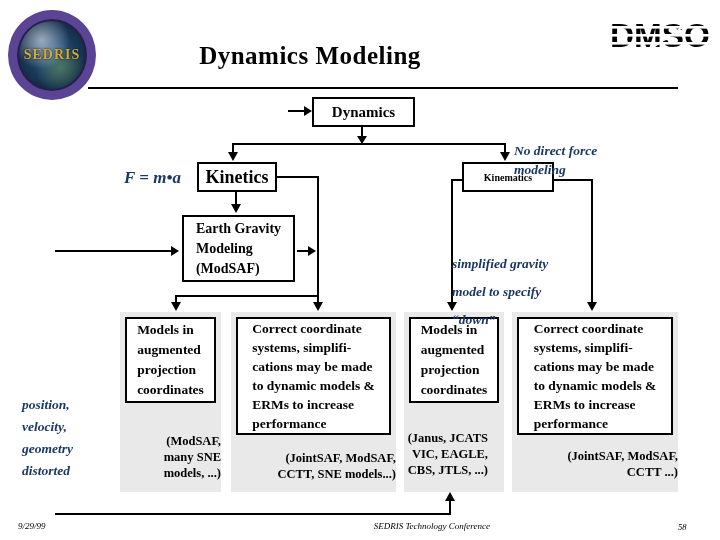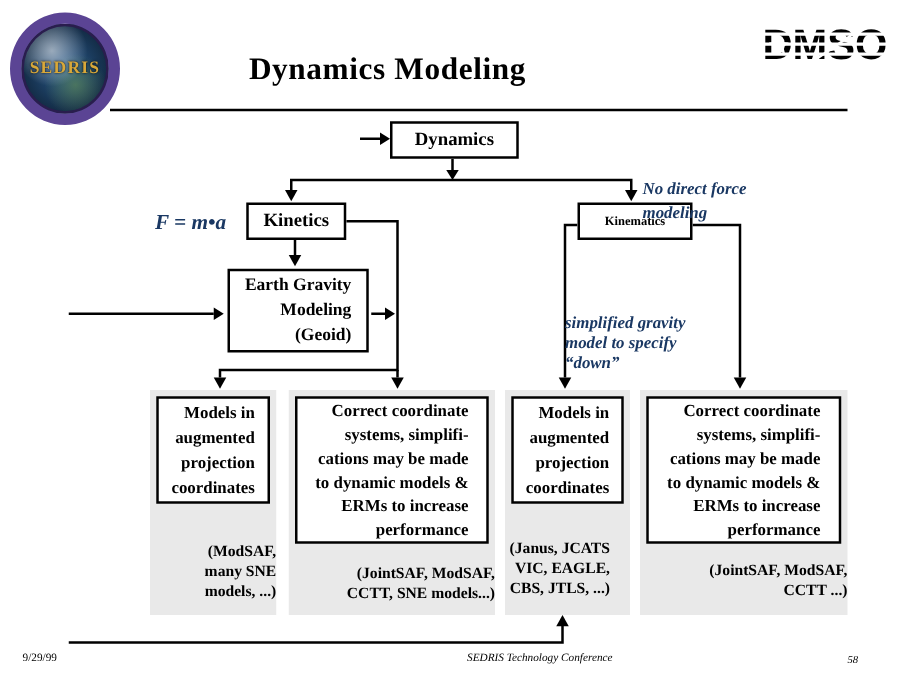--- a/index.html
+++ b/index.html
@@ -24,23 +24,23 @@
             display:flex; align-items:center; justify-content:center;text-align:center; }
   .sedris-text { color:#d8a83a; font-weight:bold; font-size:14px; letter-spacing:1px;
                  text-shadow:0 0 2px #000; font-family:"Liberation Serif",serif; }
 
   
   .dmso { position:absolute; left:612px; top:17px; width:98px; height:36px; }
 
   
   .box { position:absolute; border:2px solid #000; background:#fff;
          display:flex; align-items:center; justify-content:center;
-         text-align:right; font-weight:bold; white-space:pre-line; }
+         text-align:left; font-weight:bold; white-space:pre-line; }
   .box-dynamics   { left:312px; top:97px;  width:103px; height:30px; font-size:15px; }
-  .box-kinetics   { left:197px; top:162px; width:80px;  height:30px; font-size:15px; }
+  .box-kinetics   { left:197px; top:162px; width:80px;  height:30px; font-size:18px; }
   .box-kinematics { left:462px; top:162px; width:92px;  height:30px; font-size:10px; }
   .box-geoid      { left:182px; top:215px; width:113px; height:67px; font-size:14px; line-height:20px; }
   .box-models-a   { left:125px; top:317px; width:91px;  height:86px; font-size:13.5px; line-height:20px; }
   .box-correct-a  { left:236px; top:317px; width:155px; height:118px; font-size:13.5px; line-height:19px; }
   .box-models-b   { left:409px; top:317px; width:90px;  height:86px; font-size:13.5px; line-height:20px; }
   .box-correct-b  { left:517px; top:317px; width:156px; height:118px; font-size:13.5px; line-height:19px; }
 
   
   .panel { position:absolute; top:312px; height:180px; background:#e9e9e9; }
   .panel-1 { left:120px; width:101px; }
@@ -54,25 +54,25 @@
   .cap-1 { left:120px; top:433px; width:101px; }
   .cap-2 { left:231px; top:450px; width:165px; }
   .cap-3 { left:404px; top:430px; width:84px; }
   .cap-4 { left:512px; top:448px; width:166px; }
 
   
   .note { position:absolute; color:#1a3863; font-style:italic; font-weight:bold;
           white-space:pre-line; }
   .note-feq        { left:124px; top:168px; width:66px;  font-size:17px; }
   .note-noforce    { left:514px; top:141px; width:120px; font-size:13.5px; line-height:19px; }
-  .note-simplified { left:452px; top:250px; width:136px; font-size:13.5px; line-height:16px; }
+  .note-simplified { left:452px; top:250px; width:136px; font-size:13.5px; line-height:28px; }
   .note-distorted  { left:22px;  top:394px; width:94px;  font-size:13.5px; line-height:22px; }
 
   
-  .footer-date { position:absolute; left:18px; top:521px; font-size:9px; }
+  .footer-date { position:absolute; left:18px; top:521px; font-size:9px; font-style:italic; }
   .footer-conf { position:absolute; left:280px; top:521px; width:210px; text-align:right;
                  font-size:9px; font-style:italic; }
   .footer-page { position:absolute; left:678px; top:522px; font-size:8.5px; font-style:italic; }
 
   .connectors { position:absolute; left:0; top:0; pointer-events:none; }
 </style>
 </head>
 <body>
 
 <div id="slide">
@@ -127,21 +127,21 @@
       <polygon points="587,302 597,302 592,311"></polygon>
       <polygon points="445,501 455,501 450,492"></polygon>
     </g>
   </svg>
 
   <div class="box box-dynamics">Dynamics</div>
   <div class="box box-kinetics">Kinetics</div>
   <div class="box box-kinematics">Kinematics</div>
   <div class="box box-geoid">Earth Gravity
 Modeling
-(Geoid)</div>
+(ModSAF)</div>
   <div class="box box-models-a">Models in
 augmented
 projection
 coordinates</div>
   <div class="box box-correct-a">Correct coordinate
 systems, simplifi-
 cations may be made
 to dynamic models &amp;
 ERMs to increase
 performance</div>
@@ -166,18 +166,22 @@
 CBS, JTLS, ...)</div>
   <div class="caption cap-4">(JointSAF, ModSAF,
 CCTT ...)</div>
 
   <div class="note note-feq">F = m•a</div>
   <div class="note note-noforce">No direct force
 modeling</div>
   <div class="note note-simplified">simplified gravity
 model to specify
 “down”</div>
+  <div class="note note-distorted">position,
+velocity,
+geometry
+distorted</div>
 
   <div class="footer-date">9/29/99</div>
   <div class="footer-conf">SEDRIS Technology Conference</div>
   <div class="footer-page">58</div>
 
 </div>
 
 </body></html>

